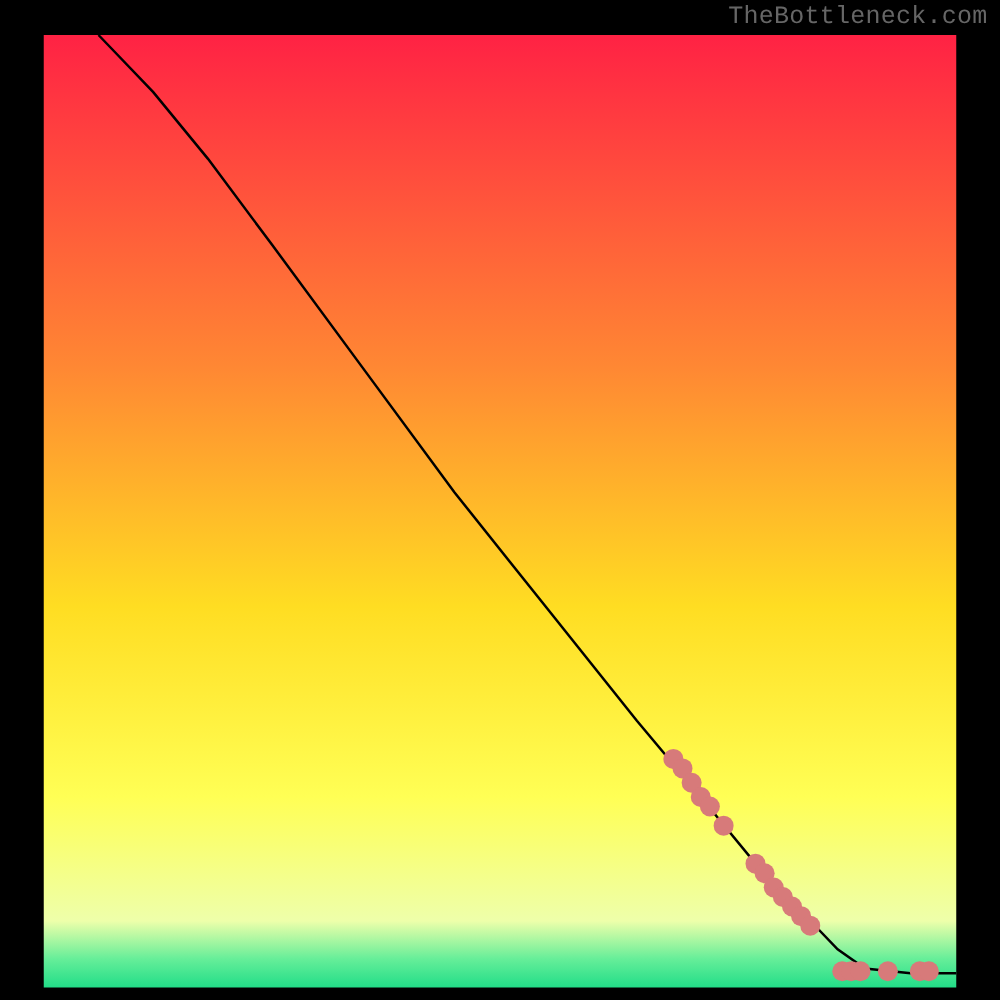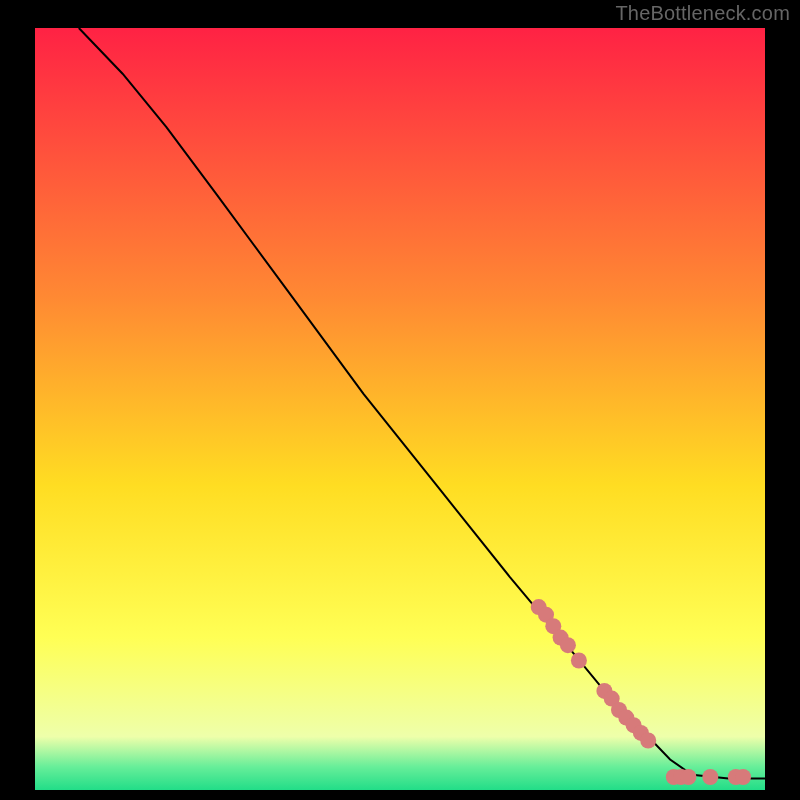--- a/index.html
+++ b/index.html
@@ -14,20 +14,21 @@
   }
   .watermark {
     position: absolute;
     top: 2px;
     right: 10px;
     color: #666666;
     font-size: 20px;
     font-weight: 500;
     z-index: 10;
     letter-spacing: 0.2px;
+    font-family: Liberation Mono, monospace;
   }
 </style>
 </head>
 <body>
 
 
 
 <div class="watermark">TheBottleneck.com</div>
 
 <svg id="chart-svg" width="800" height="800">

